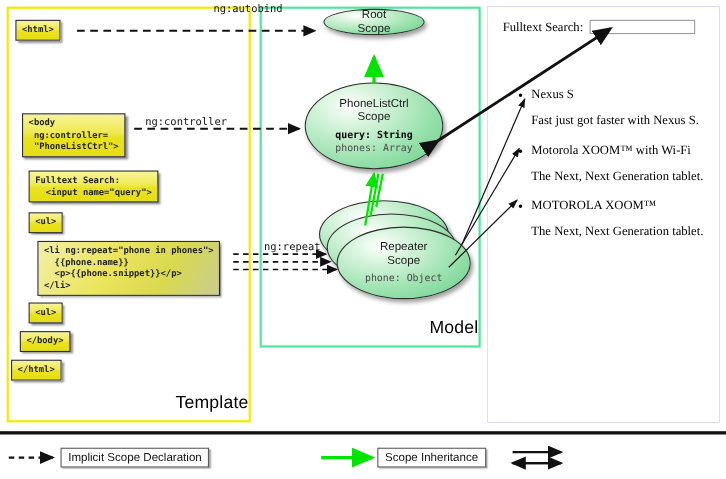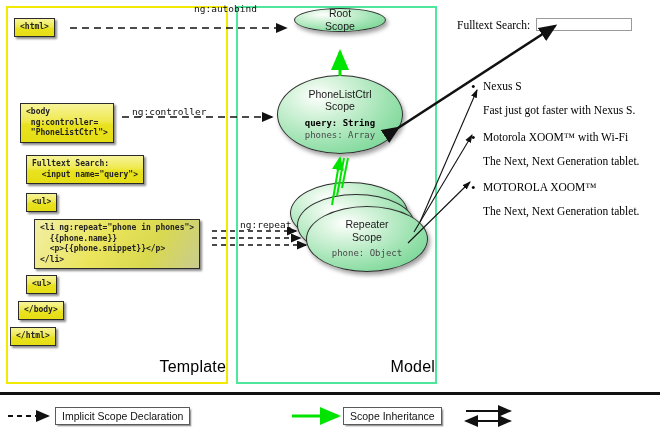--- a/index.html
+++ b/index.html
@@ -4,21 +4,21 @@
 <style>
   html,body{margin:0;padding:0;background:#ffffff;}
   #stage{
     position:relative;width:660px;height:435px;overflow:hidden;
     background:#ffffff;
     font-family:"Liberation Sans", sans-serif;
   }
   
   .panel{position:absolute;box-sizing:border-box;background:#ffffff;}
   #panel-template{left:6px;top:6px;width:222px;height:378px;border:2px solid #f2ea00;}
-  #panel-model{left:236px;top:6px;width:201px;height:378px;border:2px solid #4ee79b;}
+  #panel-model{left:236px;top:6px;width:201px;height:310px;border:2px solid #4ee79b;}
   #panel-view{left:443px;top:6px;width:211px;height:378px;border:2px solid #6a5de0;}
 
   .panel-label{
     position:absolute;bottom:6px;left:0;width:100%;
     text-align:right;font-size:16px;font-weight:normal;color:#000;
     letter-spacing:.2px;
   }
 
   
   .tbox{

